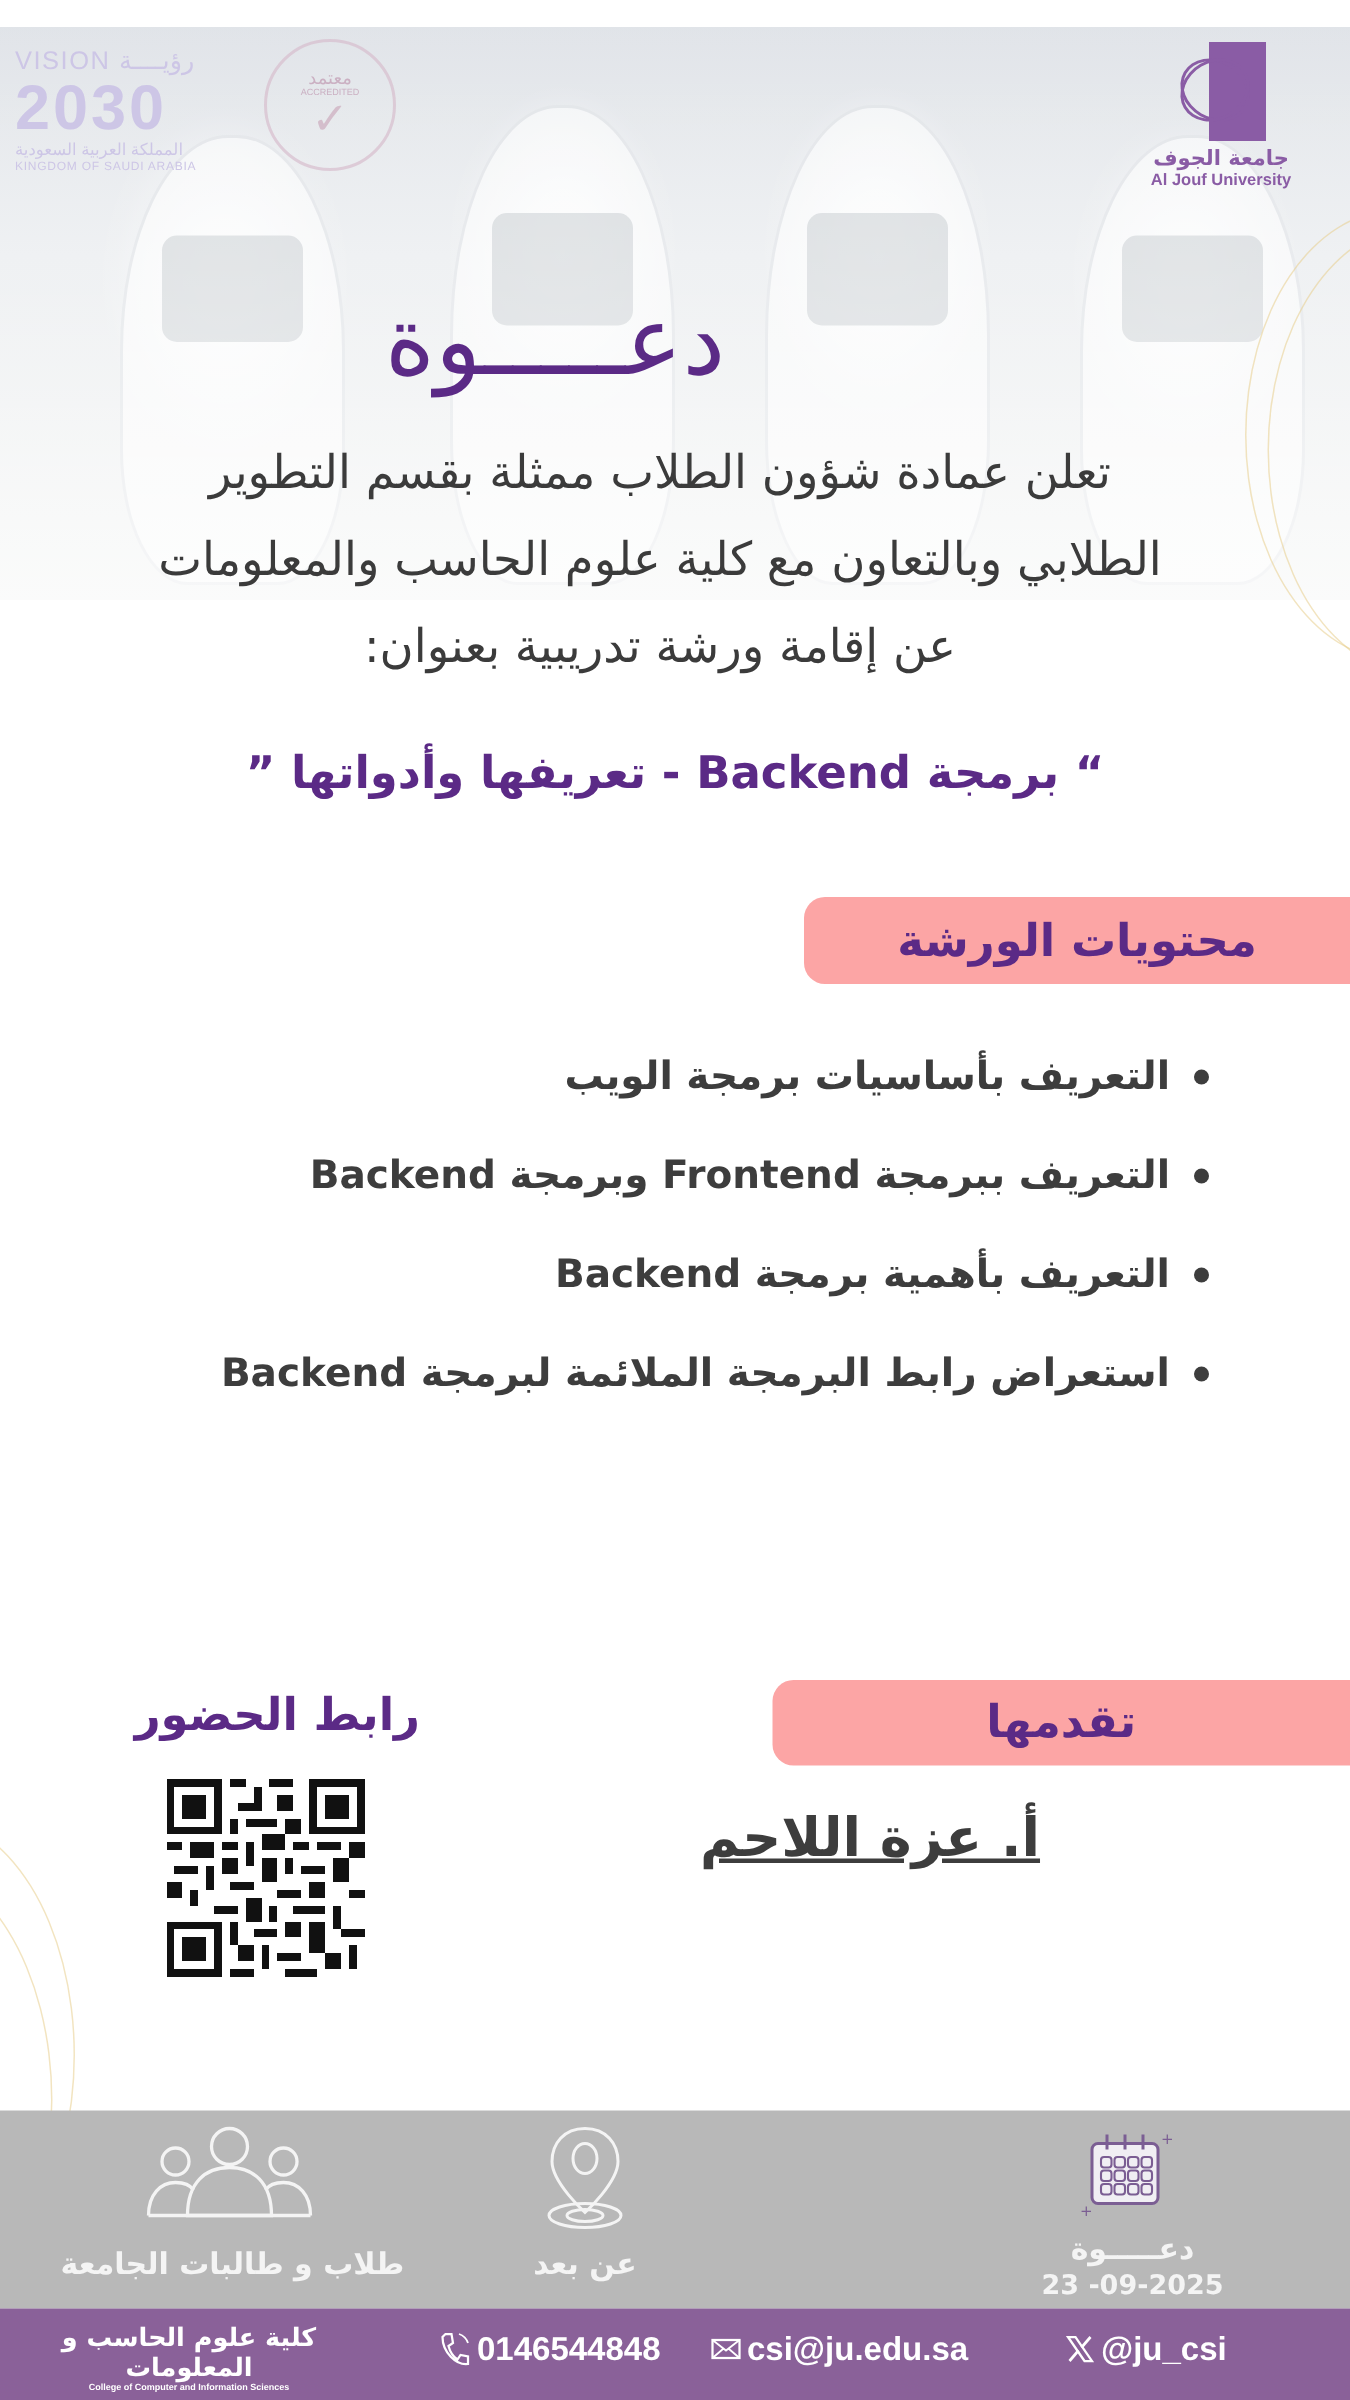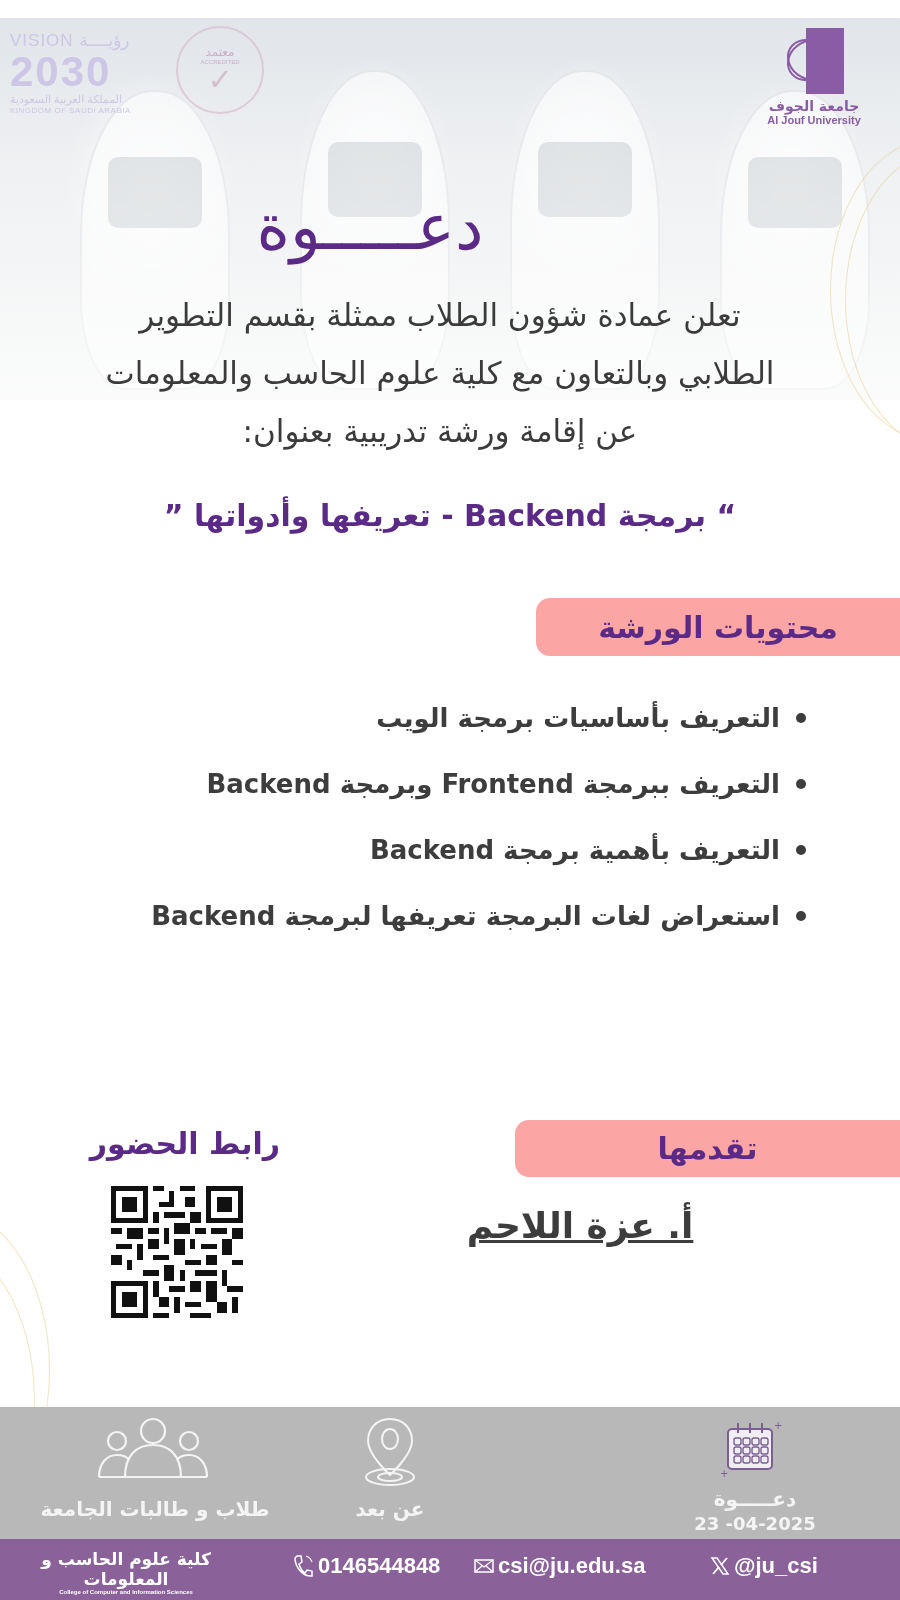--- a/index.html
+++ b/index.html
@@ -134,21 +134,21 @@
   <li>
       <span class="b"></span>
       <span>التعريف ببرمجة Frontend وبرمجة Backend</span>
     </li>
   <li>
       <span class="b"></span>
       <span>التعريف بأهمية برمجة Backend</span>
     </li>
   <li>
       <span class="b"></span>
-      <span>استعراض لغات البرمجة تعريفها لبرمجة Backend</span>
+      <span>استعراض رابط البرمجة الملائمة لبرمجة Backend</span>
     </li>
 </ul>
 
 <div class="pill pill-presenter">
   <span>تقدمها</span>
 </div>
 <div class="presenter-name">أ. عزة اللاحم</div>
 
 <div class="attend-title">رابط الحضور</div>
 <div class="qr">
@@ -233,21 +233,21 @@
           <rect x="41" y="28" width="7" height="7" rx="2"></rect>
         <rect x="14" y="37" width="7" height="7" rx="2"></rect>
           <rect x="23" y="37" width="7" height="7" rx="2"></rect>
           <rect x="32" y="37" width="7" height="7" rx="2"></rect>
           <rect x="41" y="37" width="7" height="7" rx="2"></rect>
       </g>
       <text x="54" y="10" font-size="10" fill="#7b5e93">+</text>
         <text x="0" y="58" font-size="10" fill="#7b5e93">+</text>
     </svg>
     <div class="lbl" style="top:80px;">دعـــــوة</div>
-    <div class="lbl2" style="top:106px;">23 -04-2025</div>
+    <div class="lbl2" style="top:106px;">23 -09-2025</div>
   </div>
 
 
   <div class="info-item" style="left:320px;width:140px;">
     <svg style="position:absolute;left:40px;top:8px;" width="60" height="76" viewBox="0 0 60 76">
       <path d="M30 4 C16 4 8 14 8 26 C8 40 30 60 30 60 C30 60 52 40 52 26 C52 14 44 4 30 4 Z" fill="none" stroke="#f4f4f4" stroke-width="2"></path>
       <ellipse cx="30" cy="24" rx="8" ry="10" fill="none" stroke="#f4f4f4" stroke-width="2"></ellipse>
       <ellipse cx="30" cy="62" rx="24" ry="8" fill="none" stroke="#f4f4f4" stroke-width="2"></ellipse>
       <ellipse cx="30" cy="62" rx="12" ry="4" fill="none" stroke="#f4f4f4" stroke-width="2"></ellipse>
     </svg>

